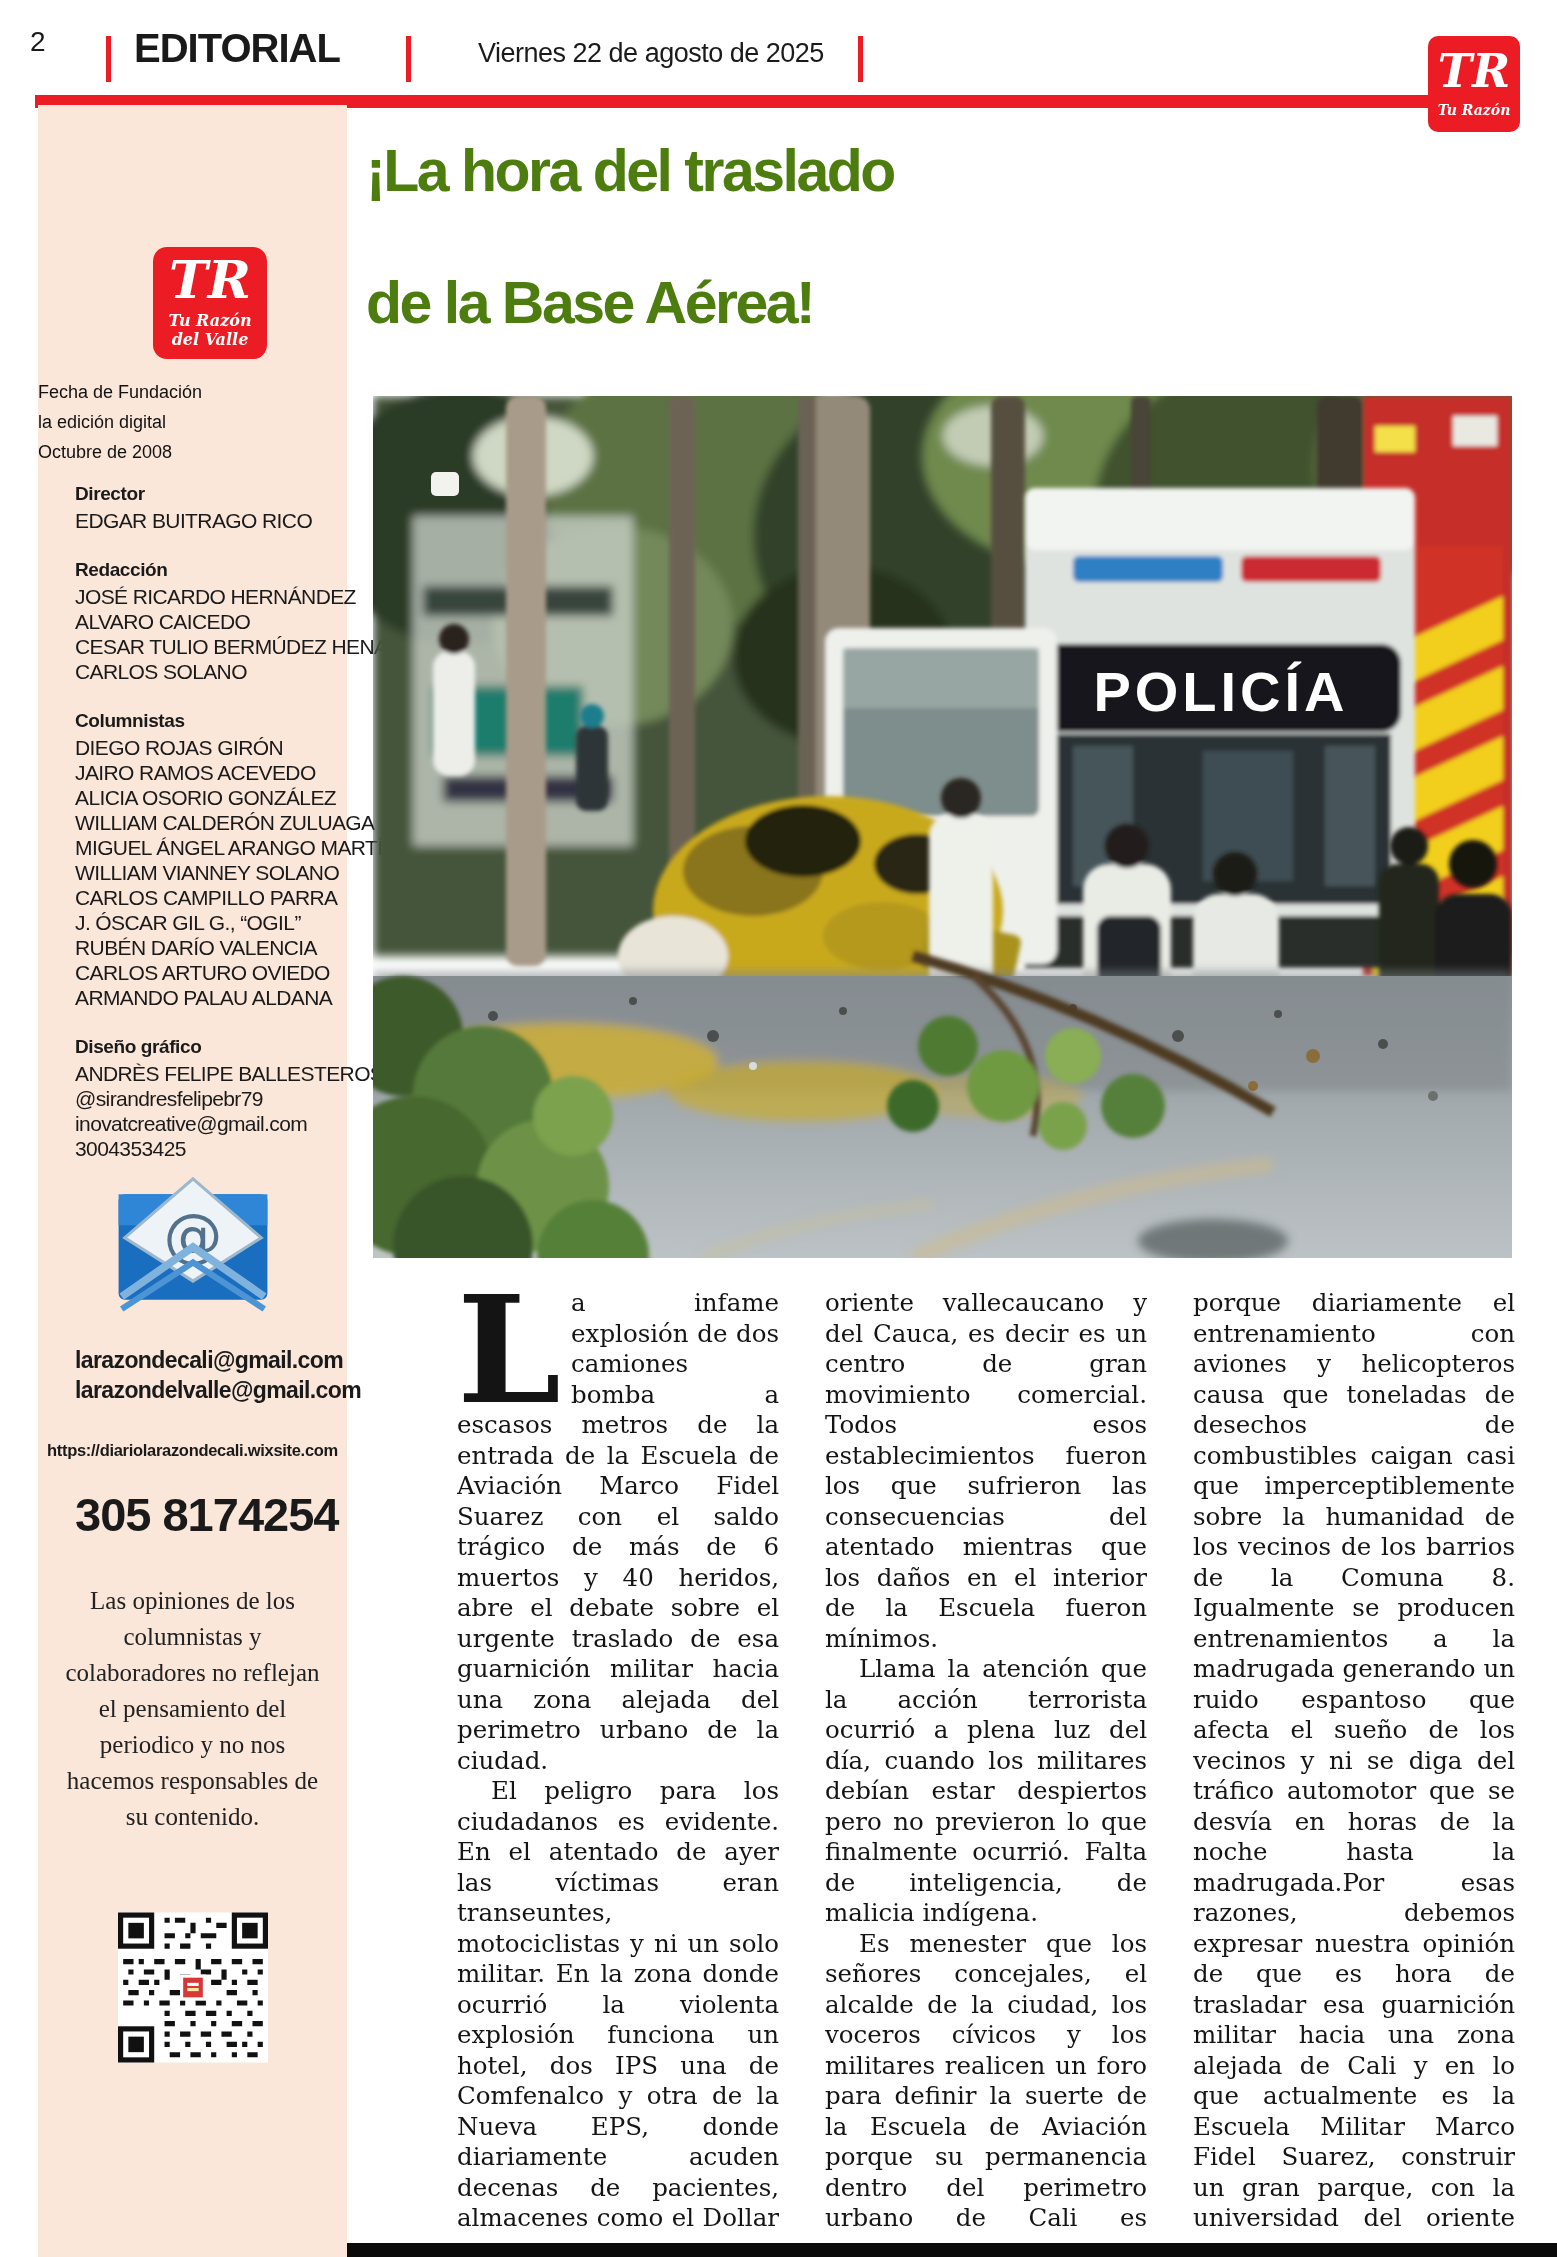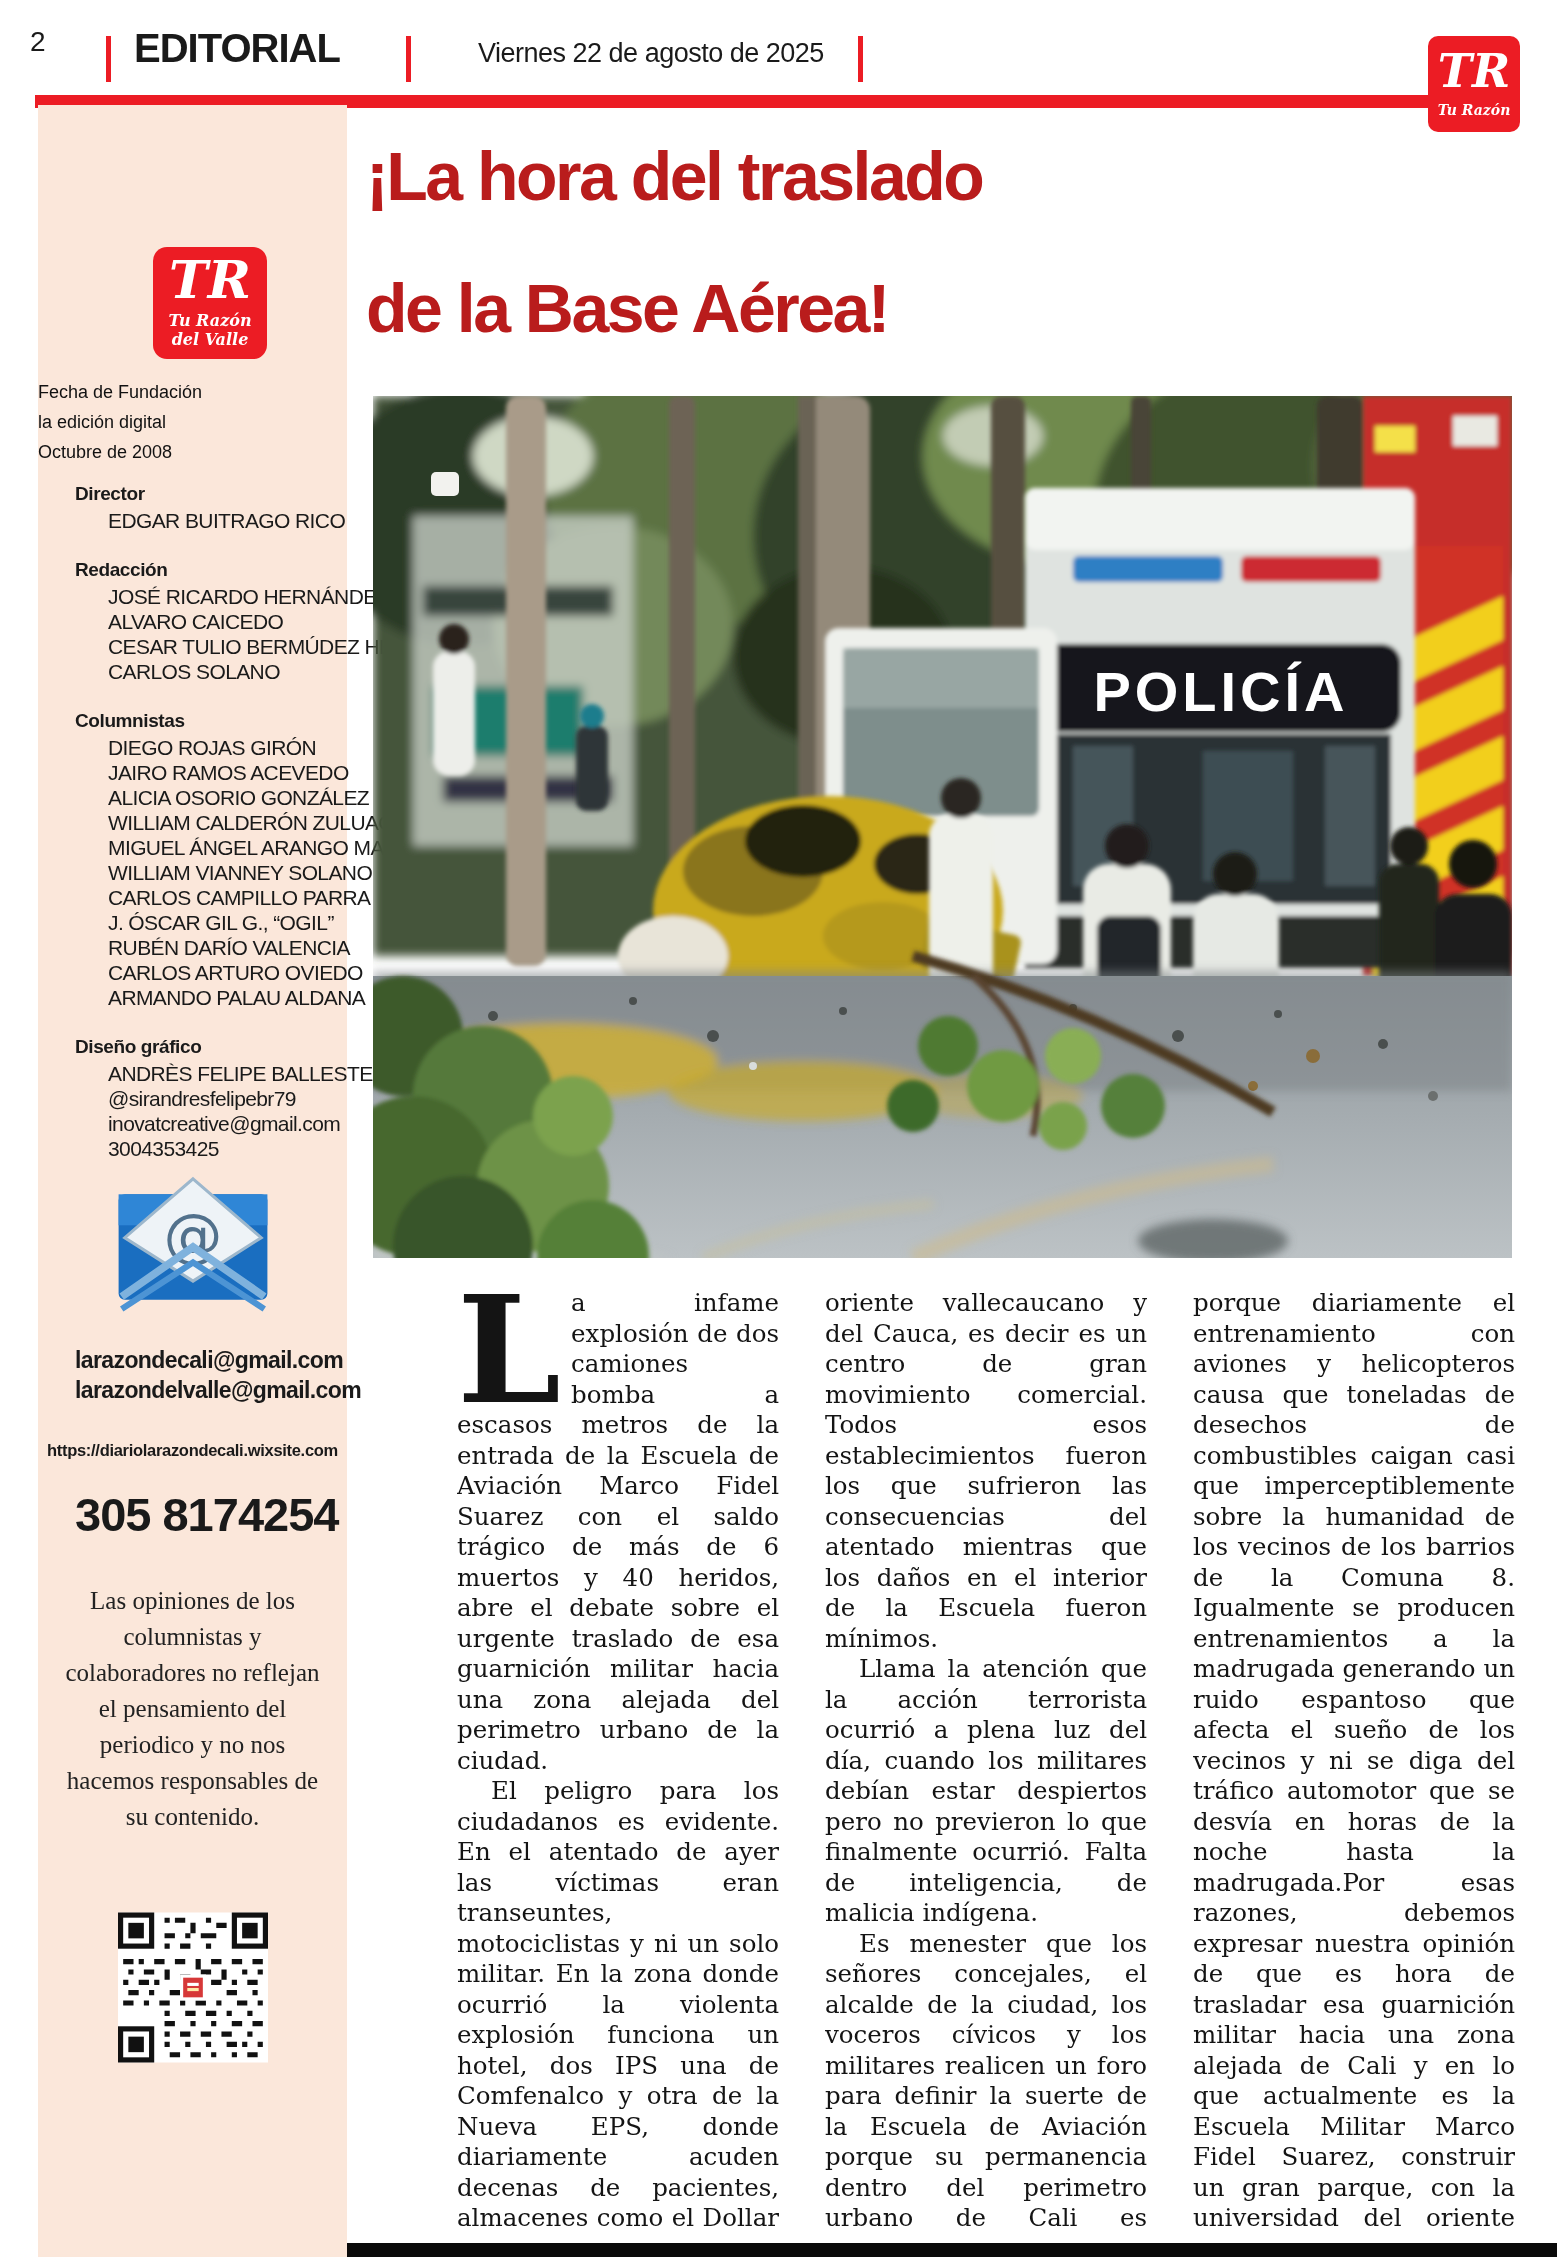--- a/index.html
+++ b/index.html
@@ -27,35 +27,35 @@
   .logo-side .tr{display:block;font-size:52px;line-height:62px;margin-top:2px;}
   .logo-side .s1,.logo-side .s2{display:block;font-size:16px;line-height:19px;}
 
   
   .sidebar{position:absolute;left:38px;top:105px;width:309px;height:2152px;background:#fbe7da;}
   .founding{position:absolute;top:272px;left:0;width:100%;text-align:left;
             font-size:18px;line-height:30px;color:#111;}
   .staff{position:absolute;top:378px;left:37px;right:8px;}
   .staff-block{margin-bottom:26px;}
   .staff-label{font-size:19px;font-weight:700;letter-spacing:-.4px;margin-bottom:3px;}
-  .names .nm{font-size:21px;line-height:25px;letter-spacing:-.6px;white-space:nowrap;margin-left:33px;}
+  .names .nm{font-size:21px;line-height:25px;letter-spacing:-.6px;white-space:nowrap;}
   .mail-icon{position:absolute;top:1062px;left:50%;transform:translateX(-50%);}
   .emails{position:absolute;top:1240px;left:37px;font-size:23px;font-weight:700;
           letter-spacing:-.6px;line-height:30px;}
   .website{position:absolute;top:1336px;left:0;width:100%;text-align:center;
            font-size:16.5px;font-weight:700;letter-spacing:-.3px;}
   .phone{position:absolute;top:1382px;left:37px;font-size:47px;font-weight:700;
          letter-spacing:-1px;}
   .disclaimer{position:absolute;top:1478px;left:20px;right:20px;text-align:center;
               font-family:"Liberation Serif",serif;font-size:25px;line-height:36px;color:#222;}
   .qr{position:absolute;top:1805px;left:50%;transform:translateX(-50%);}
 
   
-  .headline{position:absolute;left:366px;font-size:68px;font-weight:700;letter-spacing:-2.5px;
-            line-height:1;color:#b91c1c;white-space:nowrap;}
+  .headline{position:absolute;left:366px;font-size:59px;font-weight:700;letter-spacing:-2.5px;
+            line-height:1;color:#4d7c0f;white-space:nowrap;}
   .hl1{top:142px;}
   .hl2{top:274px;}
   .photo{position:absolute;left:373px;top:396px;width:947px;height:862px;}
   .columns{position:absolute;left:457px;top:1288px;width:1058px;height:950px;display:flex;gap:46px;}
   .col{width:322px;overflow:hidden;font-family:"DejaVu Serif",serif;font-size:24.5px;
        line-height:30.5px;text-align:justify;color:#141414;}
   .col p{margin:0;}
   .col p.ind{text-indent:34px;}
   .dropcap{float:left;font-size:148px;line-height:116px;font-weight:700;
            font-family:"DejaVu Serif",serif;margin:4px 10px 0 0;}

